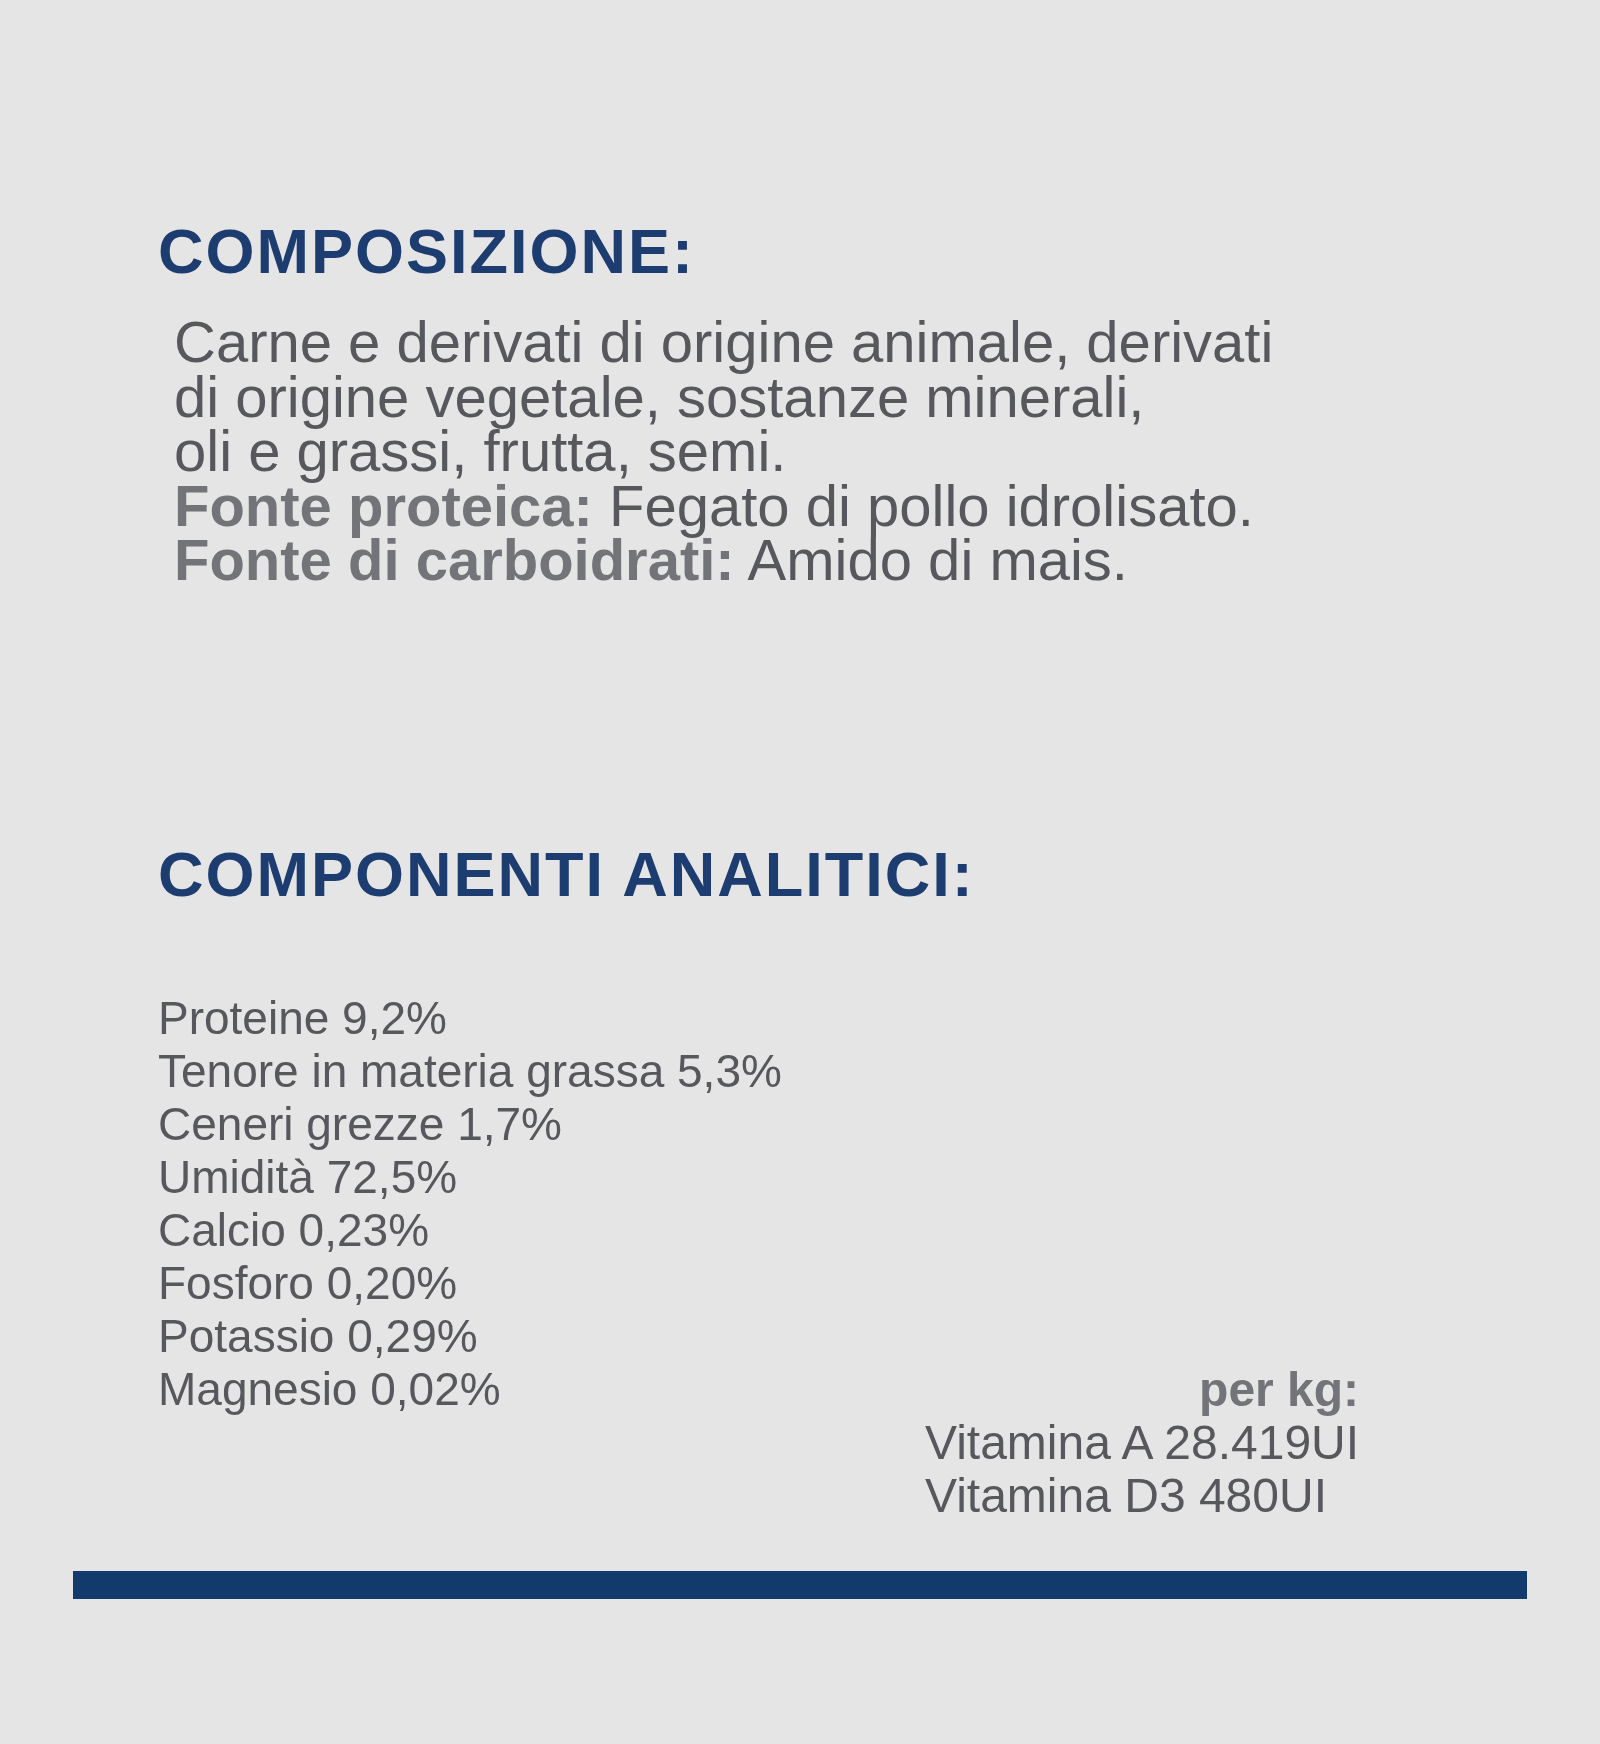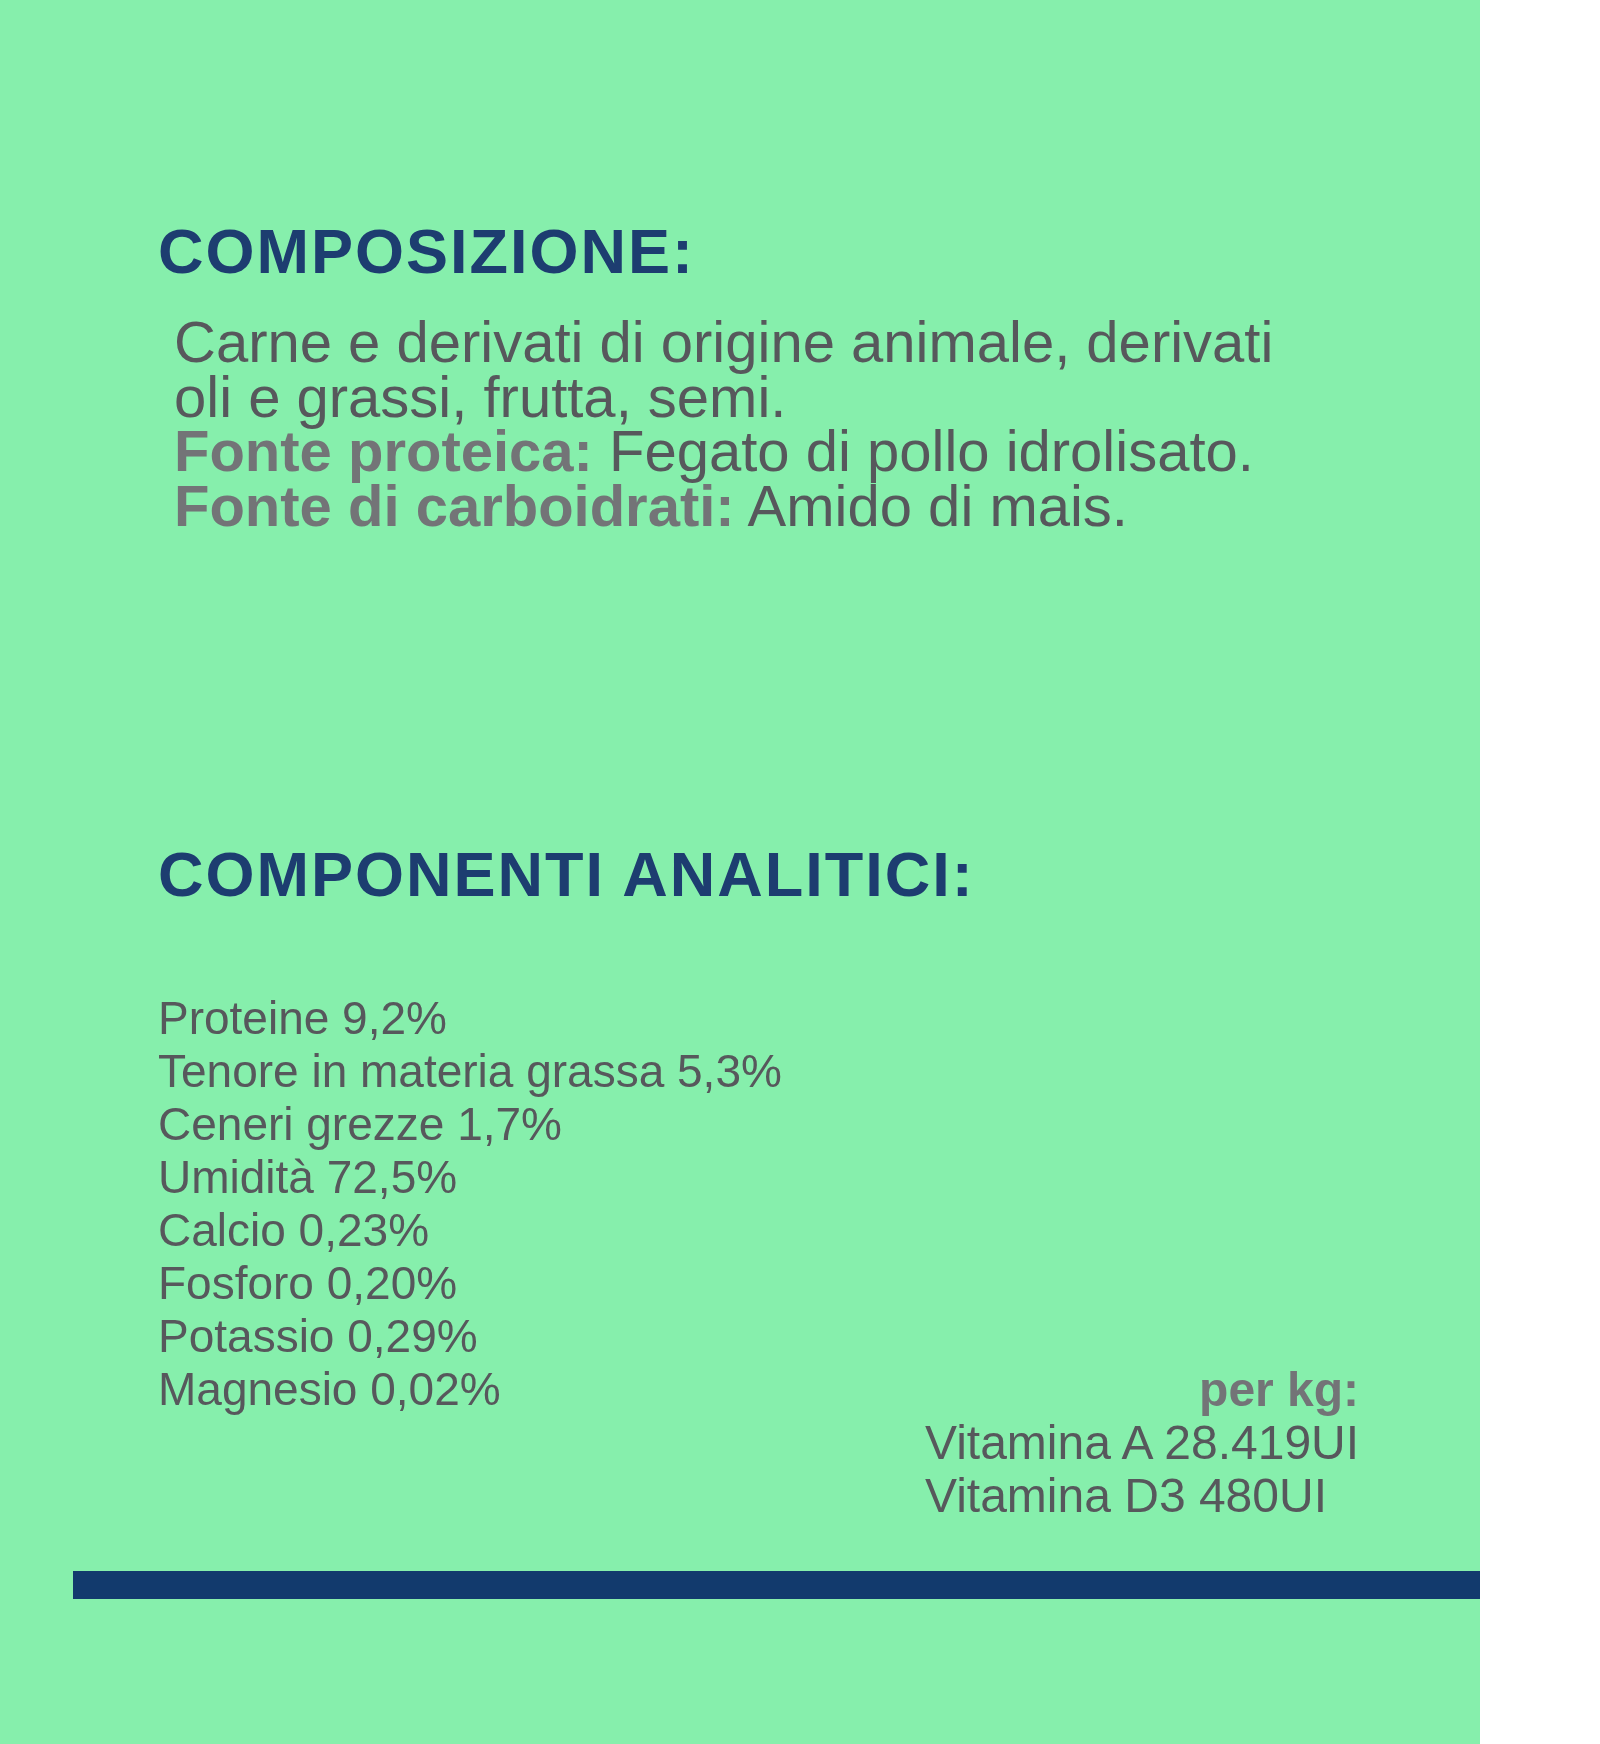--- a/index.html
+++ b/index.html
@@ -4,23 +4,23 @@
 <style>
   html, body { margin: 0; padding: 0; }
   body {
     width: 1600px;
     height: 1744px;
     background: #ffffff;
     font-family: "Liberation Sans", sans-serif;
   }
   .page {
     position: relative;
-    width: 1480px;
+    width: 1600px;
     height: 1744px;
-    background: #86efac;
+    background: #e5e5e5;
     overflow: hidden;
   }
   .section-heading {
     position: absolute;
     left: 158px;
     margin: 0;
     font-size: 63px;
     font-weight: 700;
     letter-spacing: 2px;
     color: #1d3d70;
@@ -76,20 +76,21 @@
 </style>
 </head>
 <body>
 
 <div class="page">
 
   <h1 class="section-heading" id="composition-heading">COMPOSIZIONE:</h1>
 
   <div class="body-text" id="composition-text">
     <div>Carne e derivati di origine animale, derivati</div>
+    <div>di origine vegetale, sostanze minerali,</div>
     <div>oli e grassi, frutta, semi.</div>
     <div><span class="gray-label">Fonte proteica:</span> <span>Fegato di pollo idrolisato.</span></div>
     <div><span class="gray-label">Fonte di carboidrati:</span> <span>Amido di mais.</span></div>
   </div>
 
   <h1 class="section-heading" id="analytical-heading">COMPONENTI ANALITICI:</h1>
 
   <div id="analytical-list">
     <div>Proteine 9,2%</div>
     <div>Tenore in materia grassa 5,3%</div>

